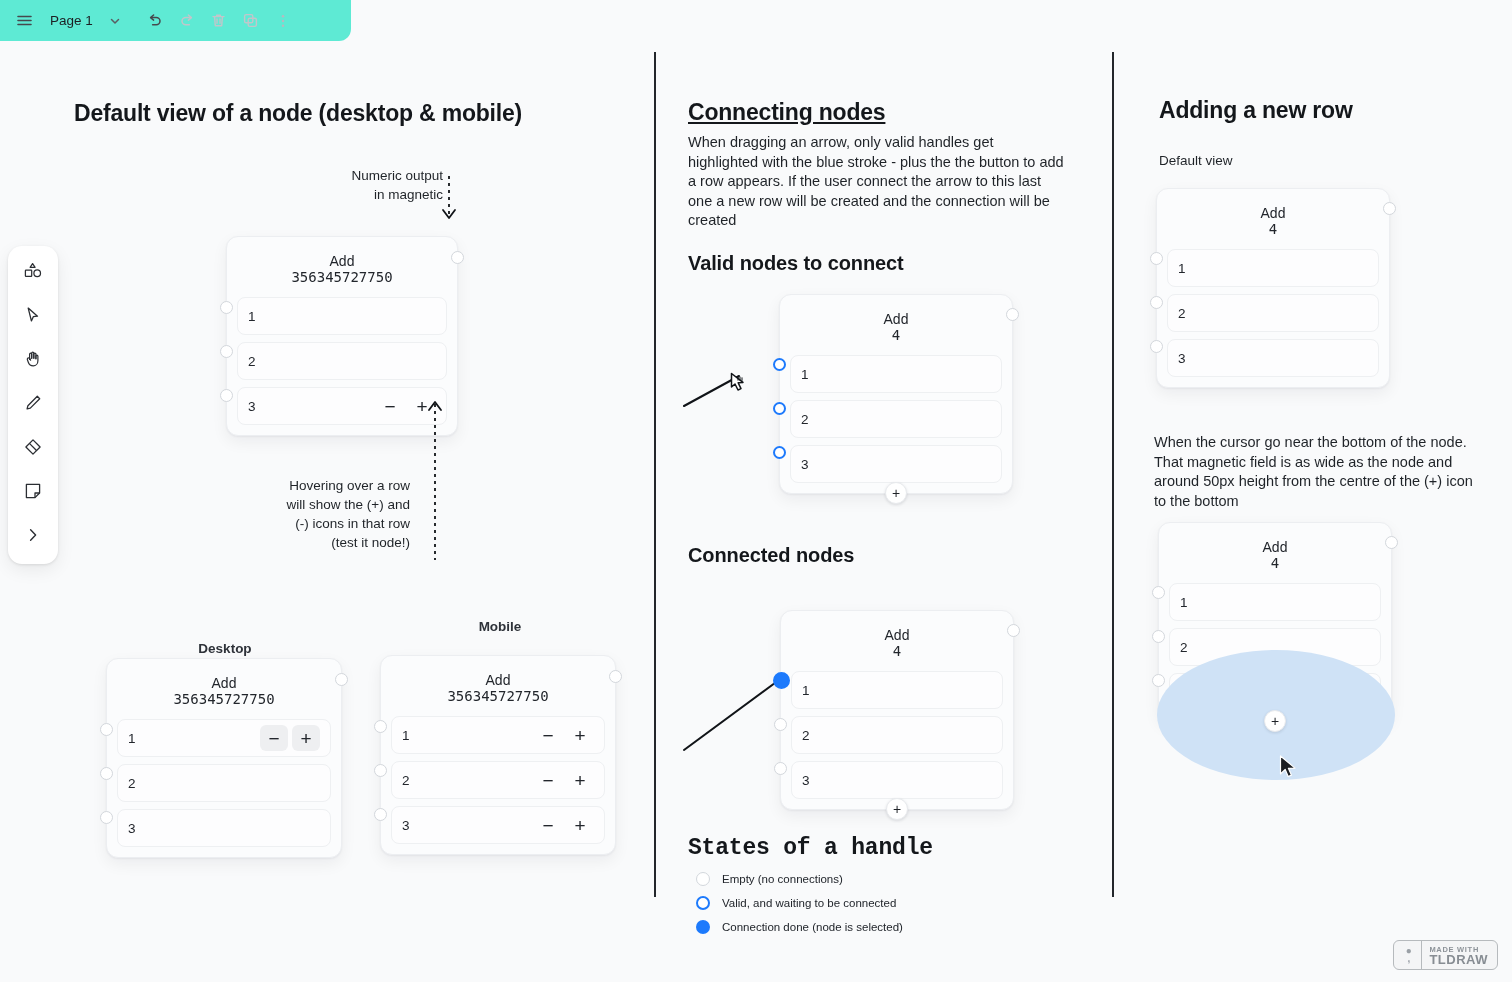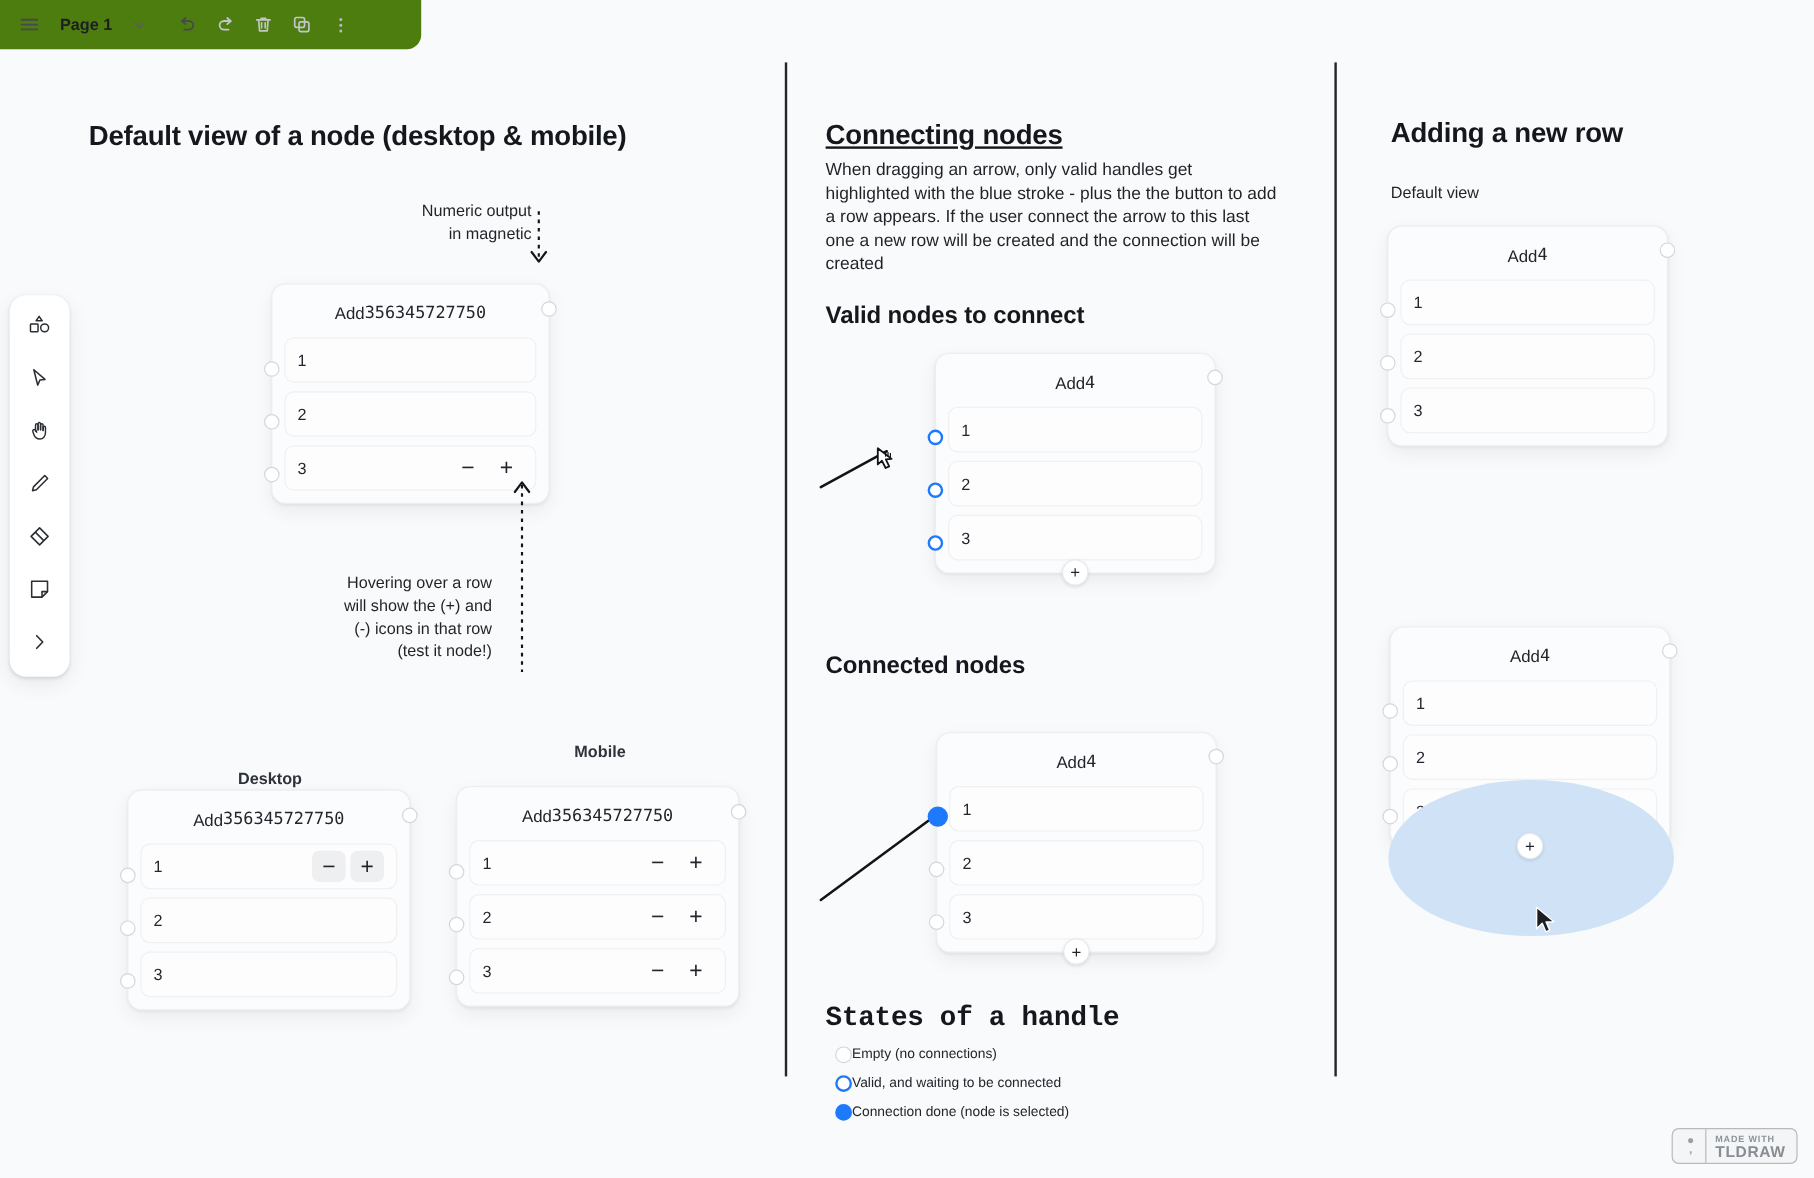--- a/index.html
+++ b/index.html
@@ -9,26 +9,25 @@
     font-family: "Liberation Sans", sans-serif;
     overflow: hidden;
     color: #0f1115;
   }
   #canvas { position: relative; width: 1512px; height: 982px; }
 
   
   .topbar {
     position: absolute; left: 0; top: 0;
     width: 351px; height: 41px;
-    background: #4d7c0f;
+    background: #5eead4;
     border-bottom-right-radius: 12px;
     display: flex; align-items: center;
     padding: 0 10px 0 8px;
     z-index: 40;
-    font-weight: bold;
   }
   .tb-btn {
     width: 32px; height: 32px;
     display: flex; align-items: center; justify-content: center;
     border-radius: 7px; cursor: pointer; color: #46494d;
   }
   .page-name {
     font-size: 13.5px; color: #1d1f23; padding: 0 6px 0 10px;
     white-space: nowrap; cursor: pointer;
   }
@@ -72,20 +71,21 @@
     position: absolute;
     background: #fbfcfd;
     border: 1px solid #eceef1;
     border-radius: 12px;
     box-shadow: 0 1px 2px rgba(16,24,40,.05), 0 6px 16px rgba(16,24,40,.06);
     padding: 10px;
   }
   .node-header {
     display: flex; justify-content: center; align-items: center;
     padding: 6px 8px 12px 8px;
+    flex-direction: column;
   }
   .node-title { font-size: 14px; color: #22262c; }
   .node-out { font-size: 14px; color: #22262c; font-family: "DejaVu Sans Mono", monospace; }
   .rows { display: flex; flex-direction: column; gap: 7px; }
   .row {
     position: relative;
     height: 36px;
     border: 1px solid #eef0f2;
     border-radius: 8px;
     background: #fdfdfe;
@@ -129,21 +129,21 @@
   }
 
   .magnet {
     position: absolute;
     background: #cfe2f6;
     border-radius: 50%;
     z-index: 1;
   }
 
   
-  .legend-row { display: flex; align-items: center; margin-bottom: 10px; }
+  .legend-row { display: flex; align-items: center; gap: 12px; margin-bottom: 10px; }
   .legend-dot { width: 14px; height: 14px; border-radius: 50%; background: #fff; border: 1.4px solid #d3d7dc; flex: none; }
   .legend-dot.valid { border: 2px solid #1d7afc; }
   .legend-dot.done { background: #1d7afc; border: 2px solid #1d7afc; }
   .legend-text { font-size: 11.5px; color: #22262c; }
 
   
   .watermark {
     position: absolute; right: 14px; bottom: 12px;
     display: flex; align-items: center;
     border: 1.6px solid #b6babd; border-radius: 6px;
@@ -485,20 +485,21 @@
       <div class="row" style="height:38px;">
         <span class="row-val">3</span>
       </div>
     </div>
     <div class="handle" style="right:-7px; top:13px;"></div>
     <div class="handle" style="left:-7px; top:63px;"></div>
     <div class="handle" style="left:-7px; top:107px;"></div>
     <div class="handle" style="left:-7px; top:151px;"></div>
   </div>
 
+  <div class="body" style="position:absolute; left:1154px; top:433px; width:320px;">When the cursor go near the bottom of the node. That magnetic field is as wide as the node and around 50px height from the centre of the (+) icon to the bottom</div>
 
   <div class="magnet" style="left:1157px; top:650px; width:238px; height:130px;"></div>
 
   <div class="node" style="left:1158px; top:522px; width:234px;">
     <div class="node-header">
       <span class="node-title">Add</span>
       <span class="node-out">4</span>
     </div>
     <div class="rows">
       <div class="row" style="height:38px;">

